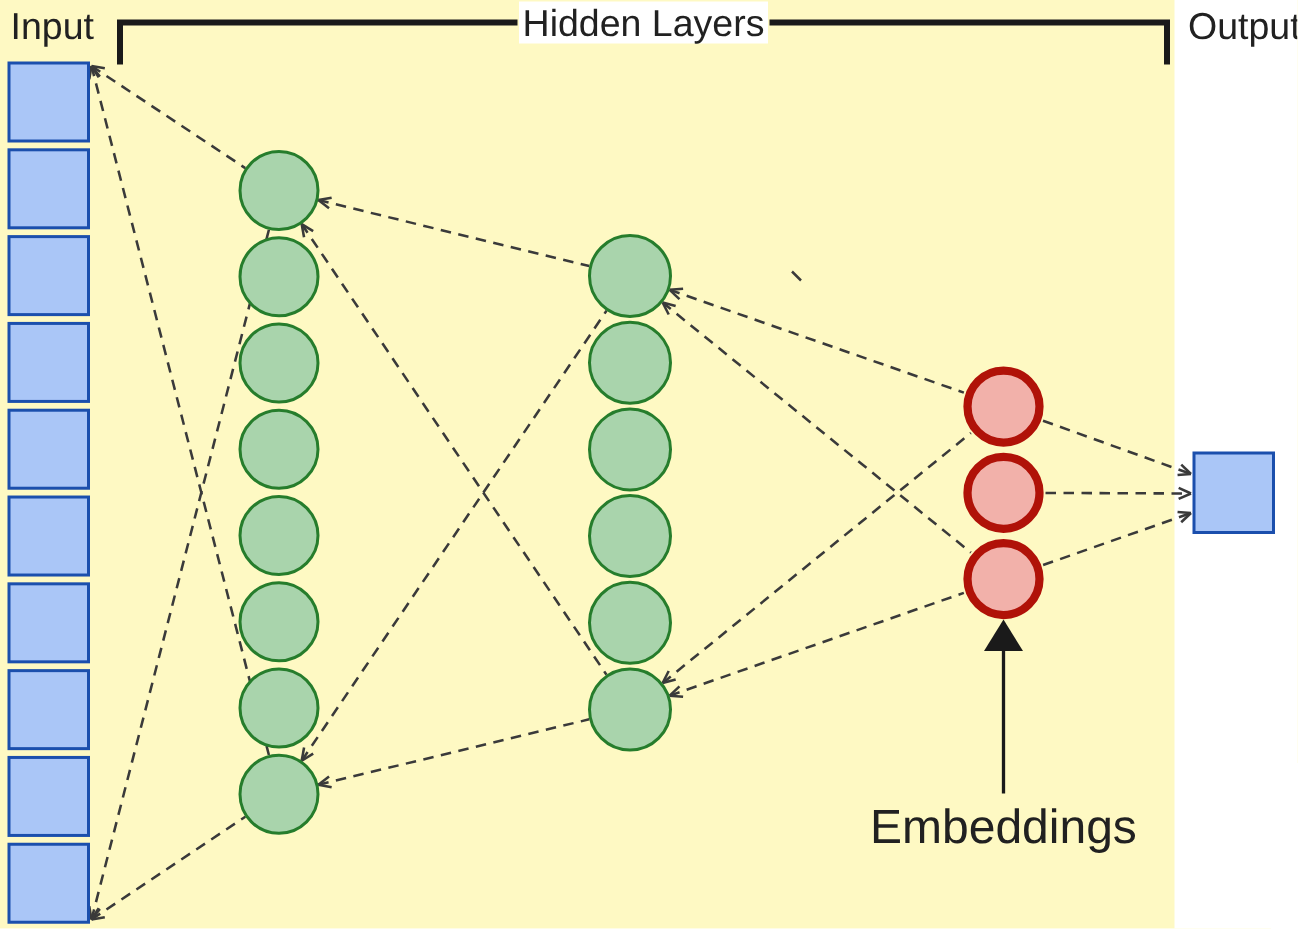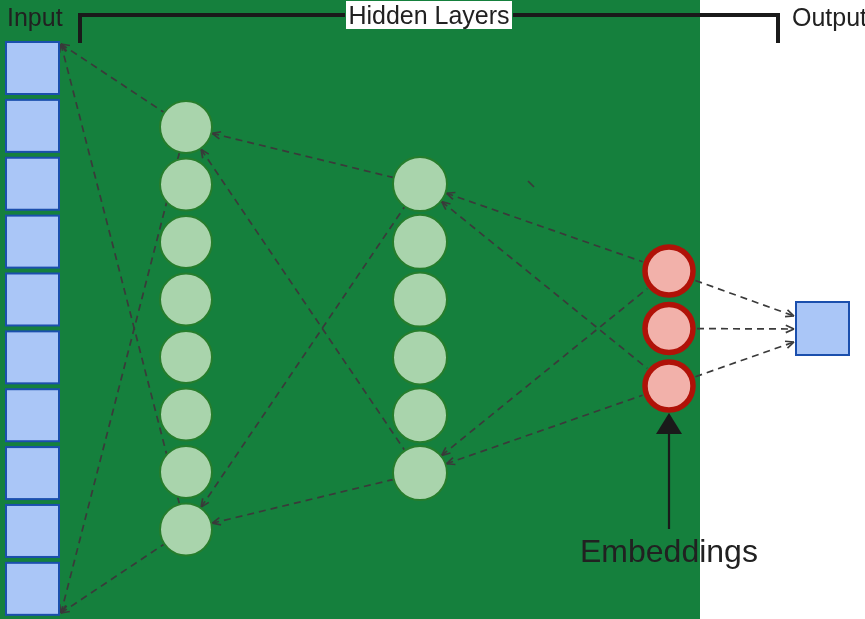--- a/index.html
+++ b/index.html
@@ -1,17 +1,17 @@
 <!DOCTYPE html>
 <html><head>
 <meta charset="utf-8">
 <style>
   html,body{margin:0;padding:0;background:#ffffff;}
   body{width:865px;height:619px;overflow:hidden;font-family:"Liberation Sans",sans-serif;}
-  #stage{position:relative;width:700px;height:619px;background:#15803d;}
+  #stage{position:relative;width:783px;height:619px;background:#fef9c3;}
   svg text{font-family:"Liberation Sans",sans-serif;}
   .layer-label{font-size:25px;fill:#212121;}
   .emb-label{font-size:32px;fill:#212121;}
 </style>
 </head>
 <body>
 
 <div id="stage">
   <svg id="diagram" width="865" height="619" viewBox="0 0 865 619">
     <g id="edges-layer">

